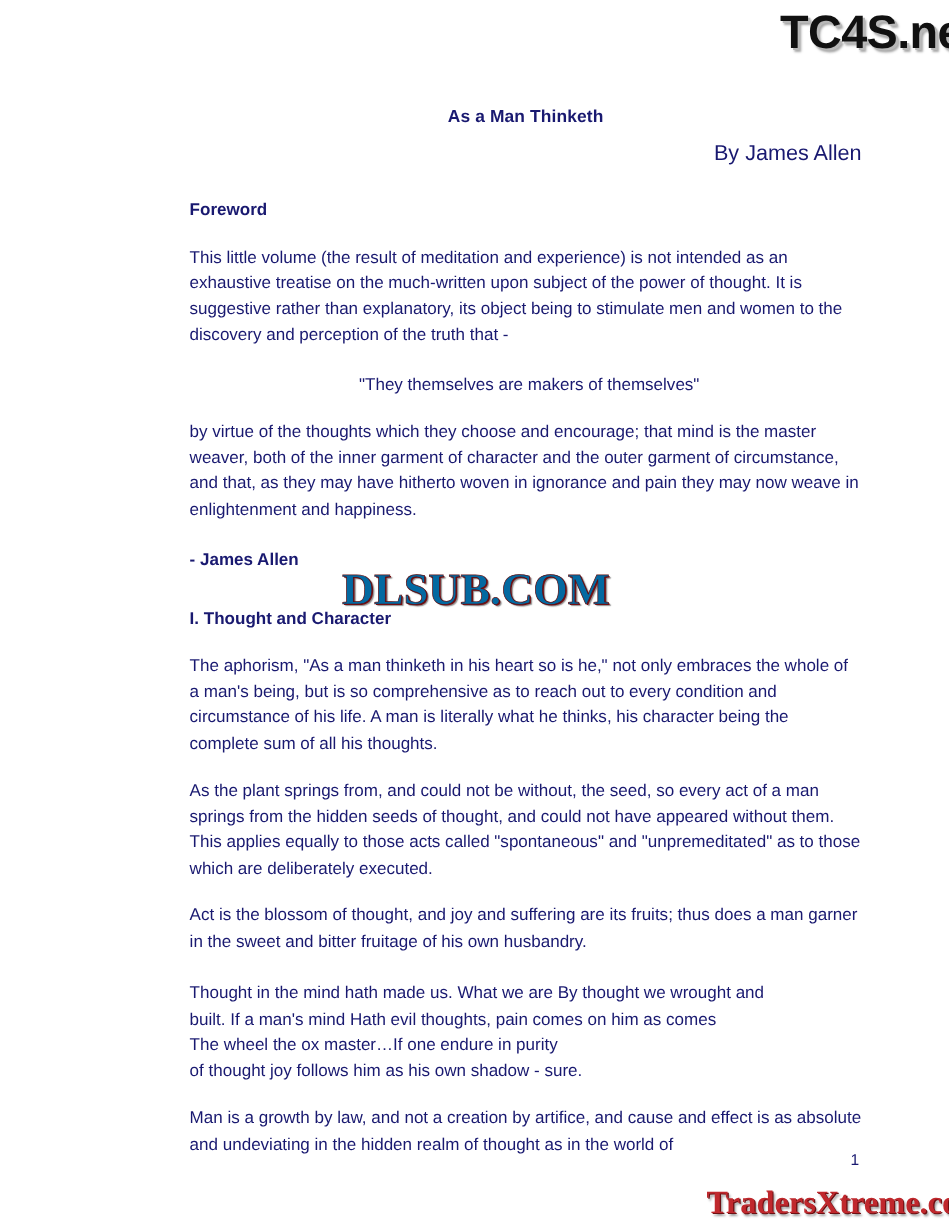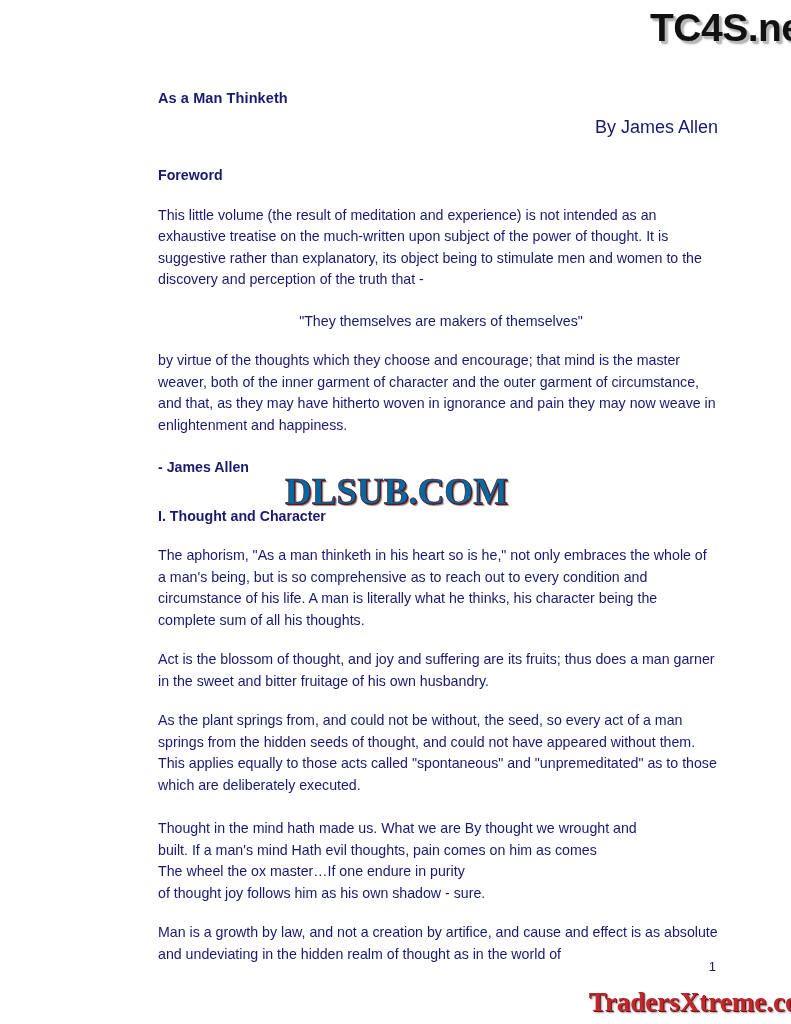--- a/index.html
+++ b/index.html
@@ -42,20 +42,21 @@
     position: absolute;
     left: 116px;
     top: 88px;
     width: 560px;
     color: #191970;
     font-size: 14.2px;
     line-height: 21.5px;
   }
 
   .doc .title {
+    text-align: center;
     font-weight: bold;
     font-size: 14.5px;
     margin: 0 0 0 0;
     letter-spacing: 0.1px;
   }
   .doc .byline {
     text-align: right;
     font-size: 18px;
     margin: 7px 0 0 0;
   }
@@ -143,23 +144,23 @@
     <p class="quote">"They themselves are makers of themselves"</p>
 
     <p>by virtue of the thoughts which they choose and encourage; that mind is the master weaver, both of the inner garment of character and the outer garment of circumstance, and that, as they may have hitherto woven in ignorance and pain they may now weave in enlightenment and happiness.</p>
 
     <p class="signature">- James Allen</p>
 
     <h2 class="section">I. Thought and Character</h2>
 
     <p>The aphorism, "As a man thinketh in his heart so is he," not only embraces the whole of a man's being, but is so comprehensive as to reach out to every condition and circumstance of his life. A man is literally what he thinks, his character being the complete sum of all his thoughts.</p>
 
+    <p>As the plant springs from, and could not be without, the seed, so every act of a man springs from the hidden seeds of thought, and could not have appeared without them. This applies equally to those acts called "spontaneous" and "unpremeditated" as to those which are deliberately executed.</p>
+
     <p>Act is the blossom of thought, and joy and suffering are its fruits; thus does a man garner in the sweet and bitter fruitage of his own husbandry.</p>
-
-    <p>As the plant springs from, and could not be without, the seed, so every act of a man springs from the hidden seeds of thought, and could not have appeared without them. This applies equally to those acts called "spontaneous" and "unpremeditated" as to those which are deliberately executed.</p>
 
     <p class="verse">
       <span>Thought in the mind hath made us. What we are By thought we wrought and</span><br>
       <span>built. If a man's mind Hath evil thoughts, pain comes on him as comes</span><br>
       <span>The wheel the ox master…If one endure in purity</span><br>
       <span>of thought joy follows him as his own shadow - sure.</span>
     </p>
 
     <p>Man is a growth by law, and not a creation by artifice, and cause and effect is as absolute and undeviating in the hidden realm of thought as in the world of</p>
 

